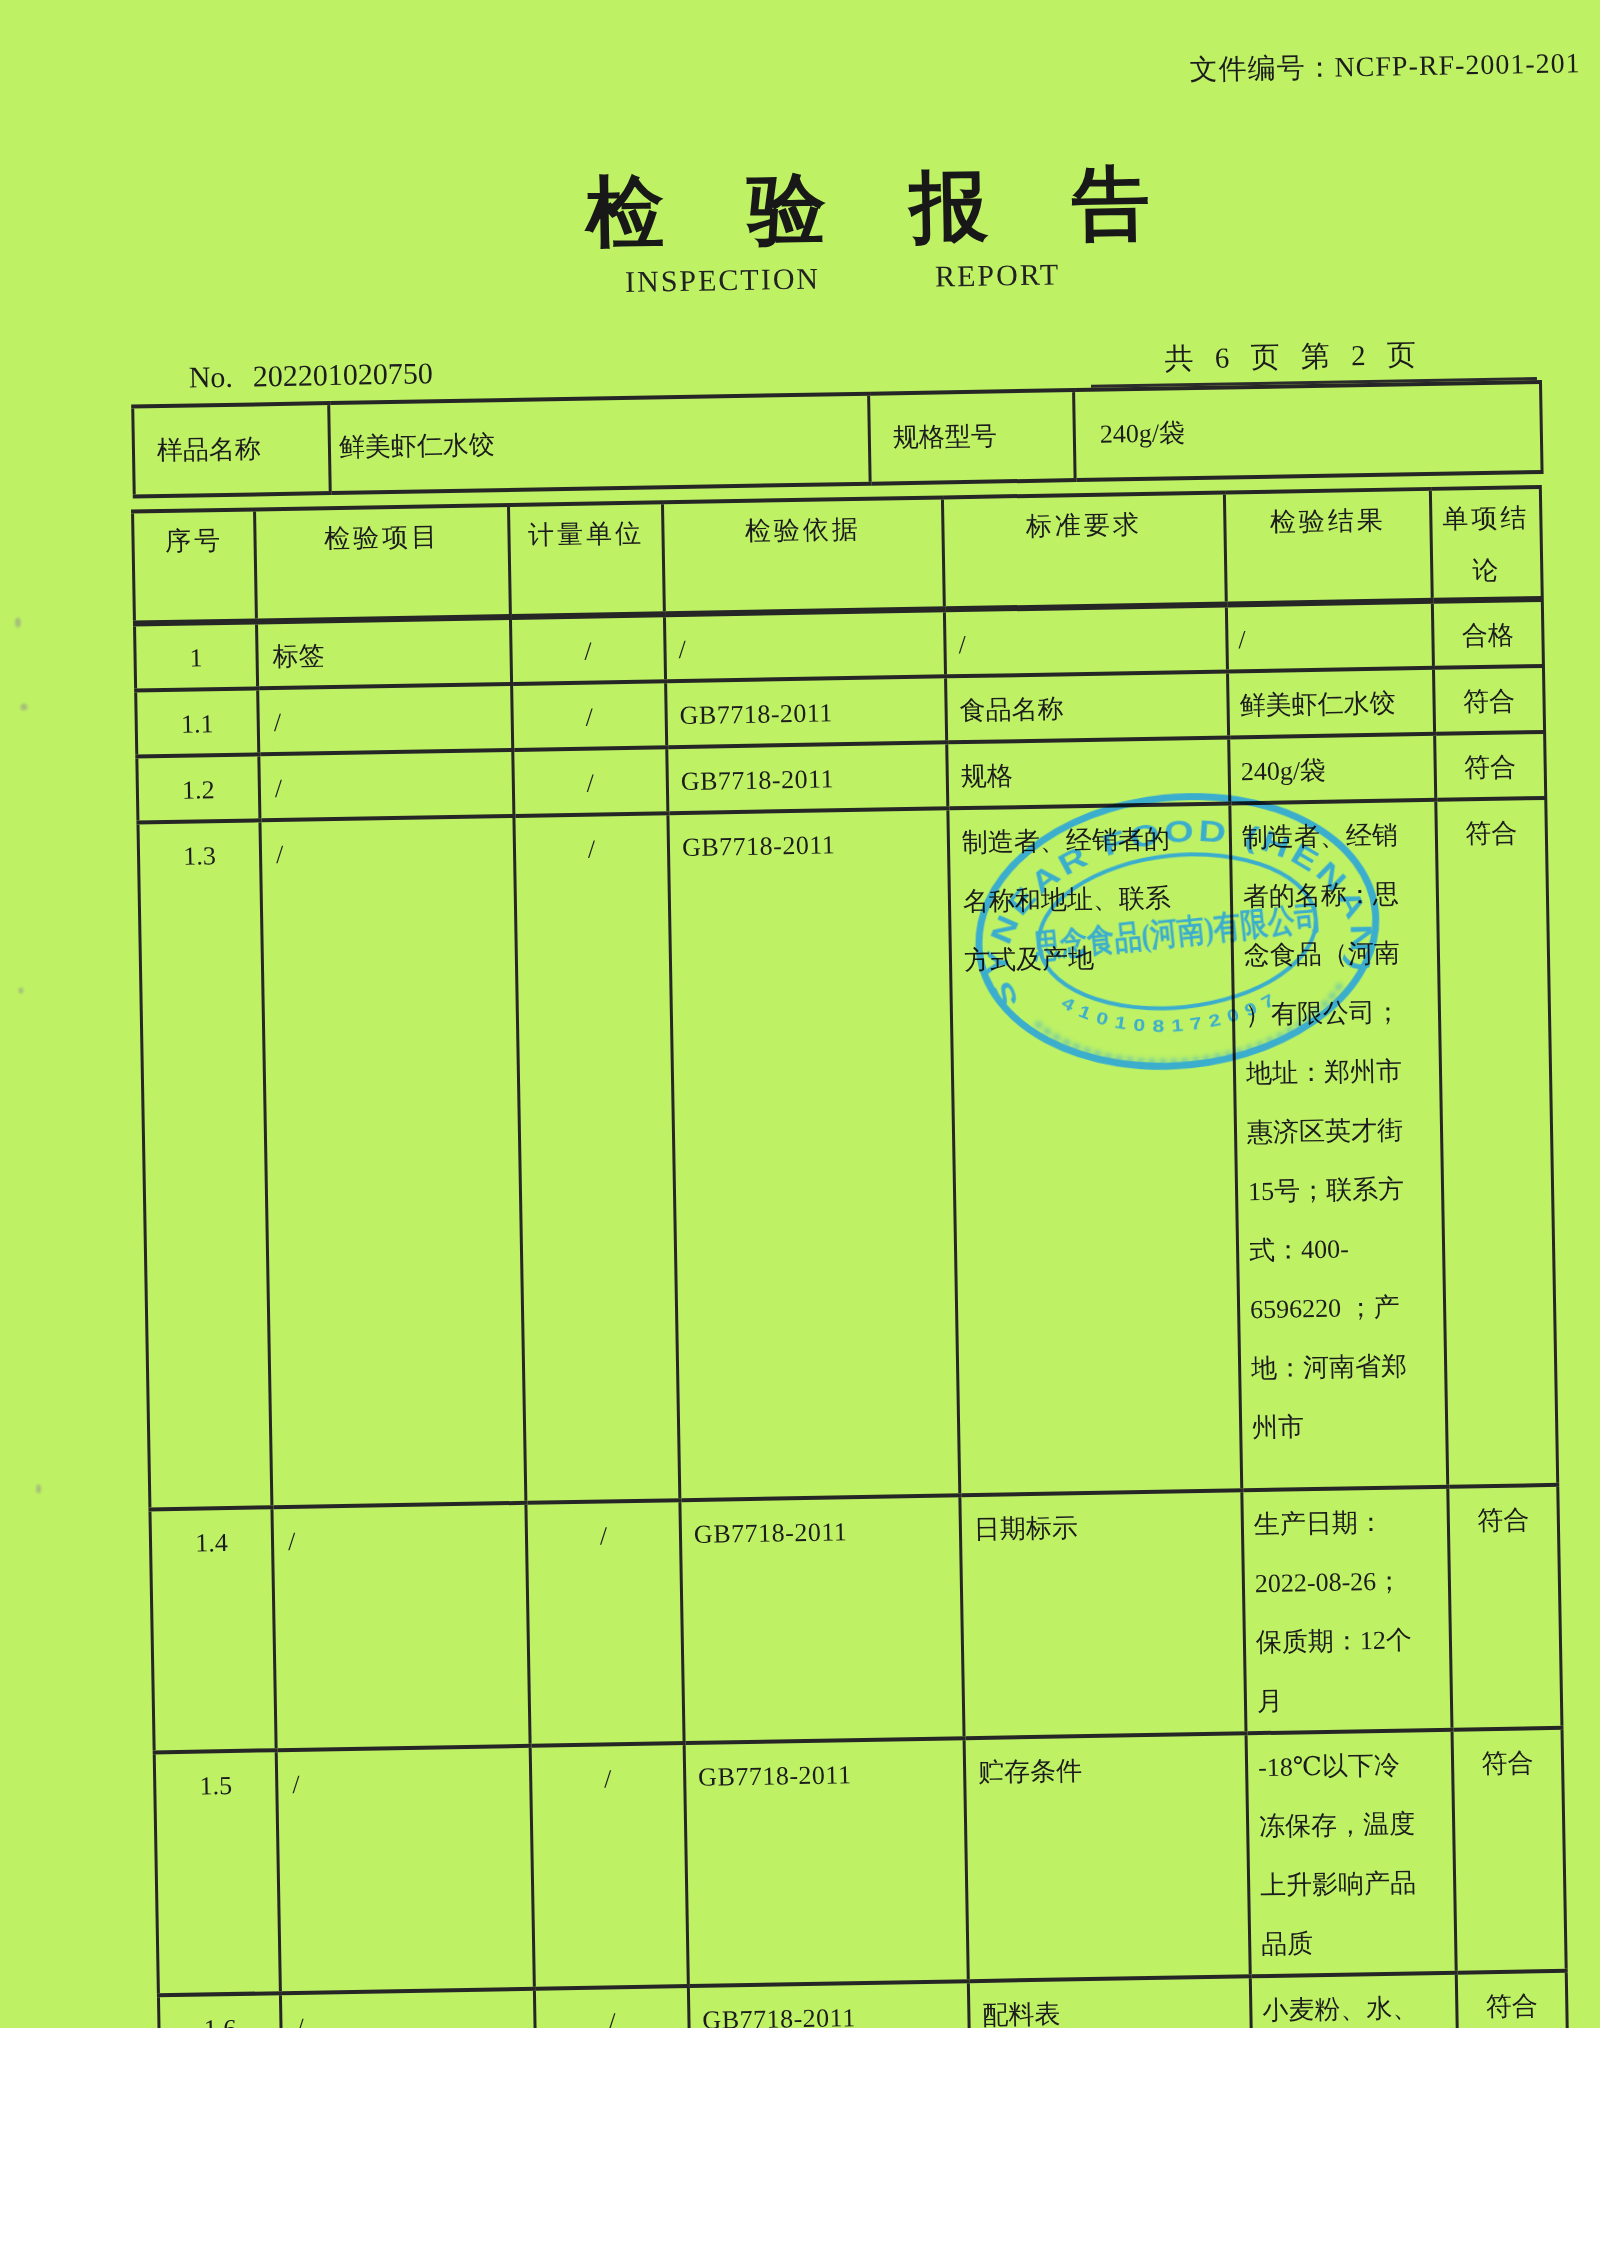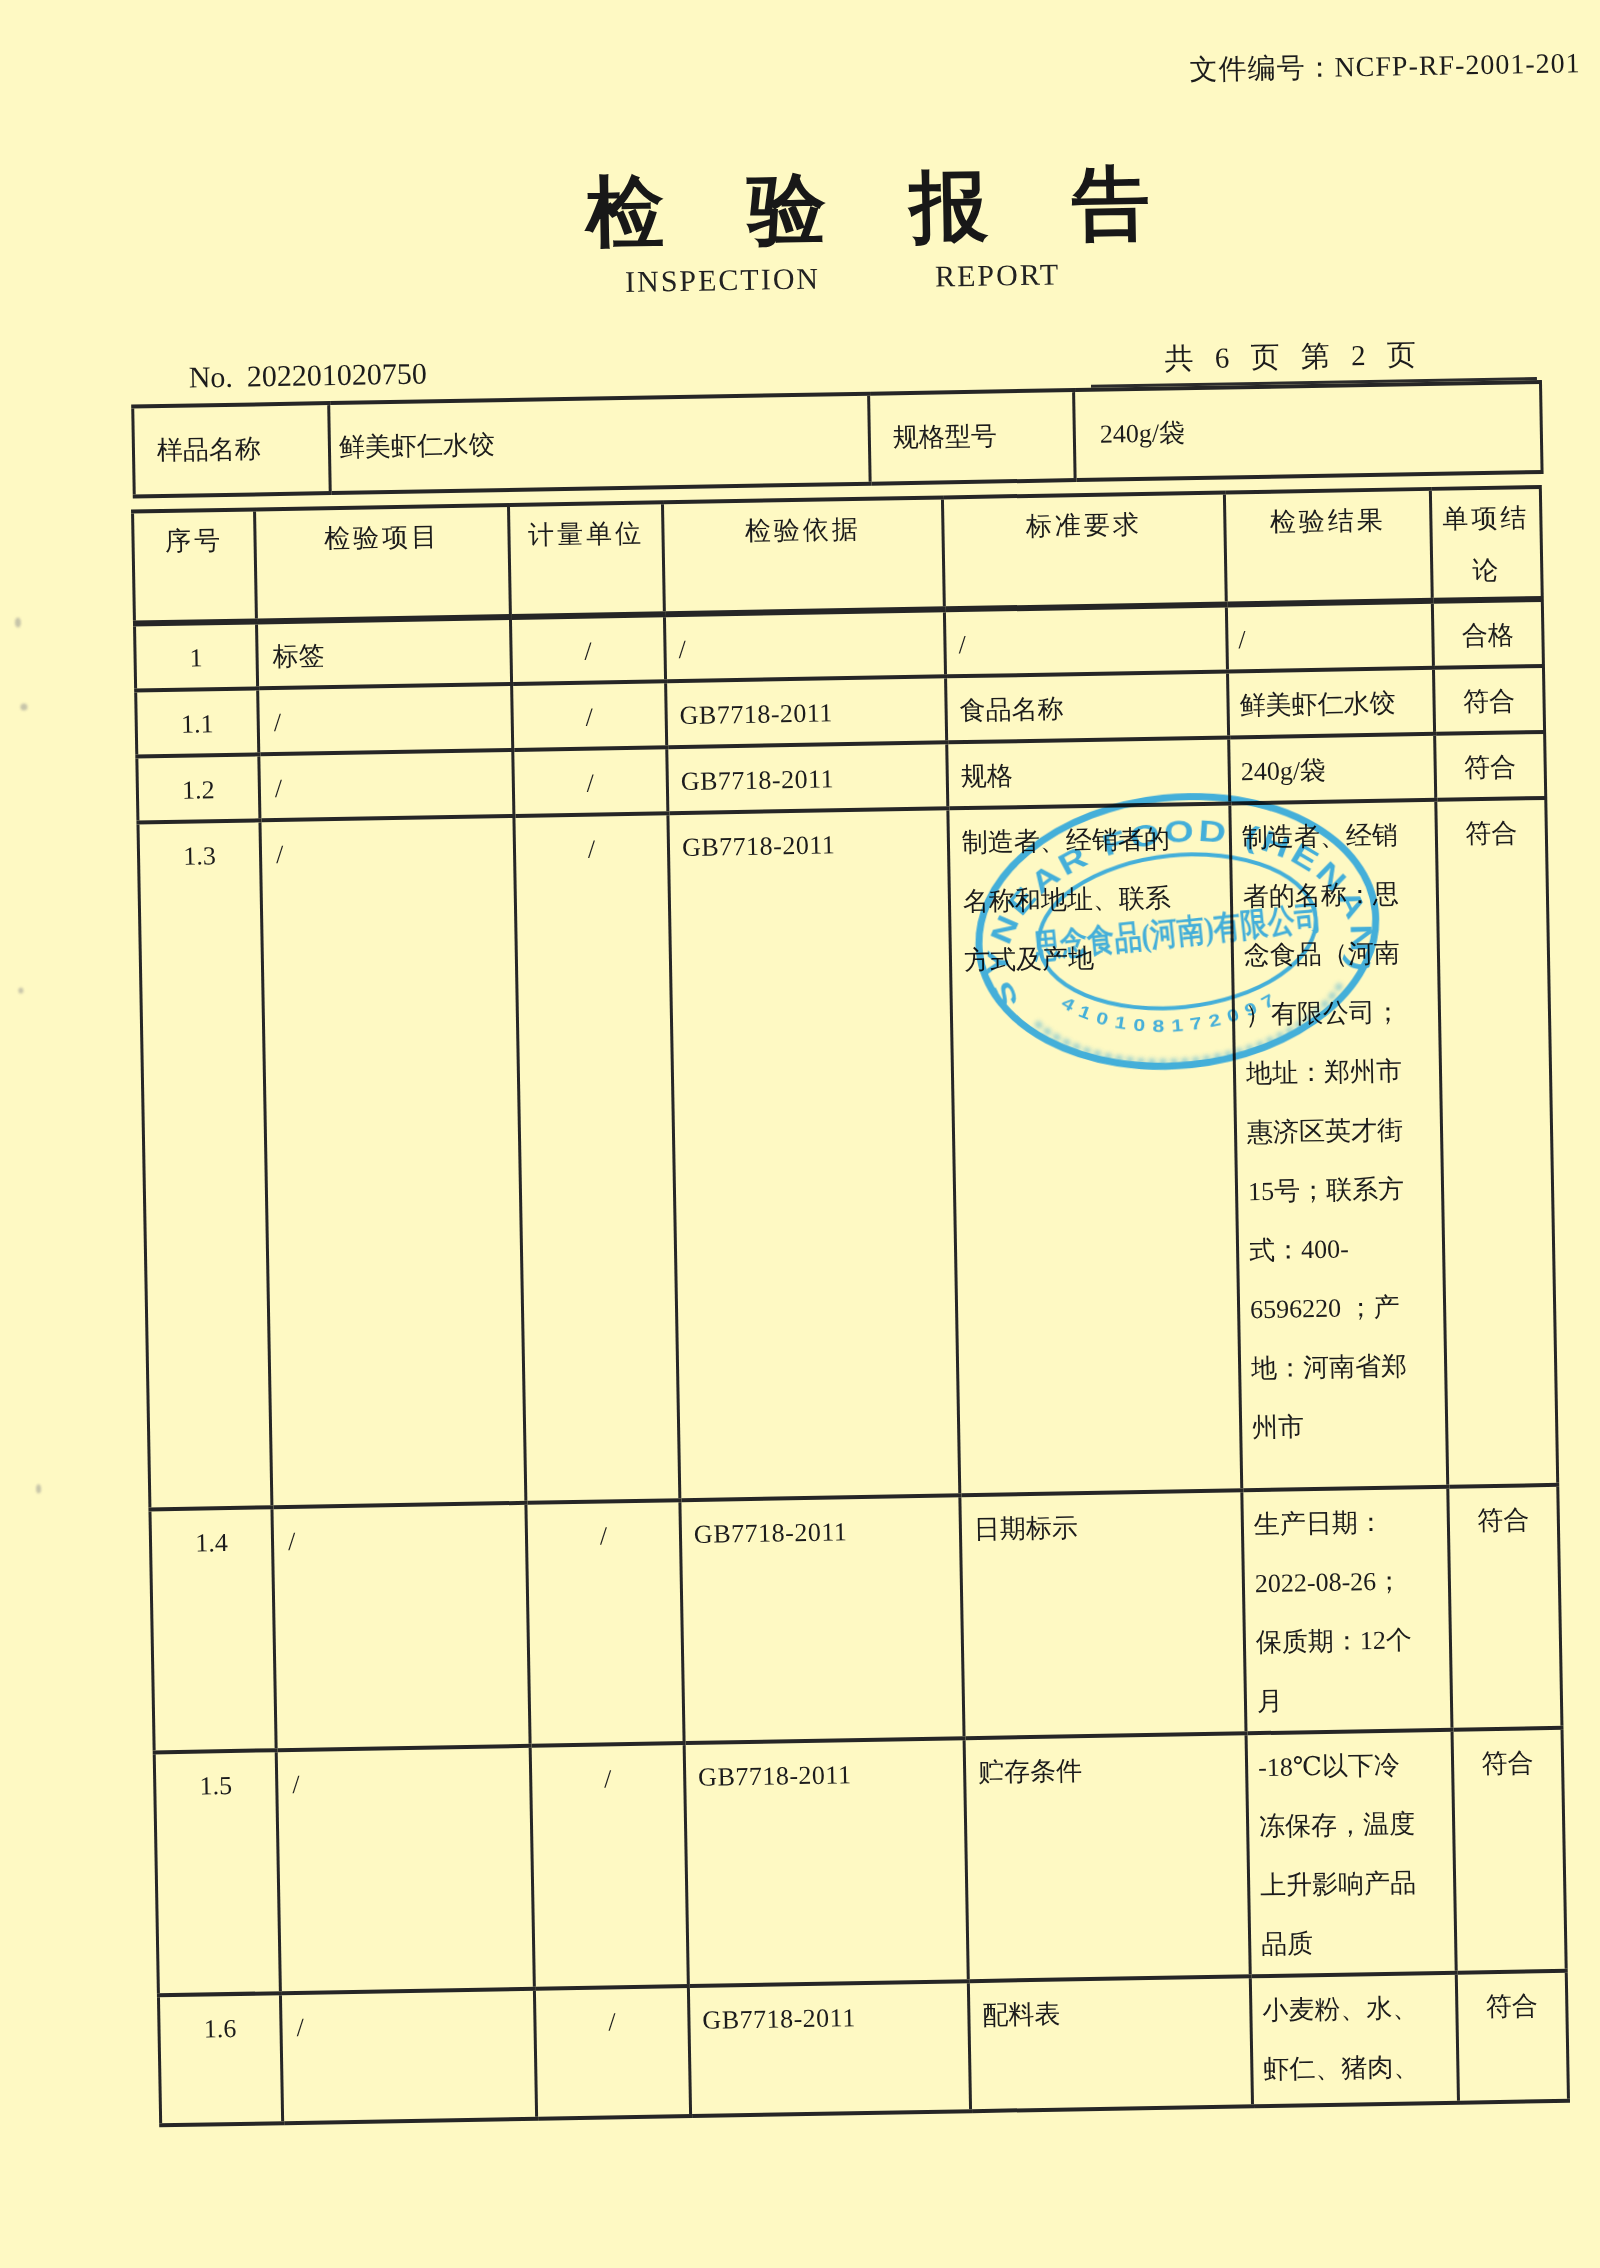--- a/index.html
+++ b/index.html
@@ -1,31 +1,31 @@
 <!DOCTYPE html>
 <html><head>
 <meta charset="utf-8">
 <style>
   html,body{margin:0;padding:0;background:#ffffff;}
-  .page{position:relative;width:1600px;height:2268px;background:#fef9c3;overflow:hidden;
+  .page{position:relative;width:1600px;height:2028px;background:#bef264;overflow:hidden;
         font-family:"Liberation Serif","DejaVu Serif",serif;color:#1c1c1c;}
   .rot{position:absolute;left:0;top:0;width:1600px;height:2268px;
        transform:rotate(-1deg);transform-origin:800px 1134px;}
 
   .file-no{position:absolute;left:1208px;top:58px;font-size:28px;white-space:nowrap;letter-spacing:1px;}
 
   .title{position:absolute;left:602px;top:158px;font-size:78px;font-weight:700;white-space:nowrap;
          font-family:"Liberation Sans","DejaVu Sans",sans-serif;color:#181818;}
   .title span{display:inline-block;width:78px;text-align:center;margin-right:84px;}
   .title span:last-child{margin-right:0;}
   .subtitle{position:absolute;top:262px;font-size:30px;letter-spacing:2px;color:#222;}
   .sub-left{left:640px;} .sub-right{left:950px;}
 
   .report-no{position:absolute;left:202px;top:350px;font-size:30px;white-space:nowrap;}
-  .report-no .sp{margin-right:14px;}
+  .report-no .sp{margin-right:20px;}
   .pagination{position:absolute;left:1178px;top:346px;font-size:29px;letter-spacing:7px;white-space:nowrap;}
   .pag-line{position:absolute;left:1104px;top:390px;width:446px;height:3px;background:#2c2c2c;}
 
   table{border-collapse:collapse;table-layout:fixed;}
   td,th{border:3px solid #262626;font-weight:normal;overflow:visible;
         vertical-align:top;font-size:26px;line-height:59px;padding:3px 0 0 0;}
 
   .sample-table{position:absolute;left:144px;top:393px;width:1408px;height:94px;}
   .sample-table td{border-width:4px 3px;line-height:62px;padding-top:12px;}
   .st-label{padding-left:22px;}

